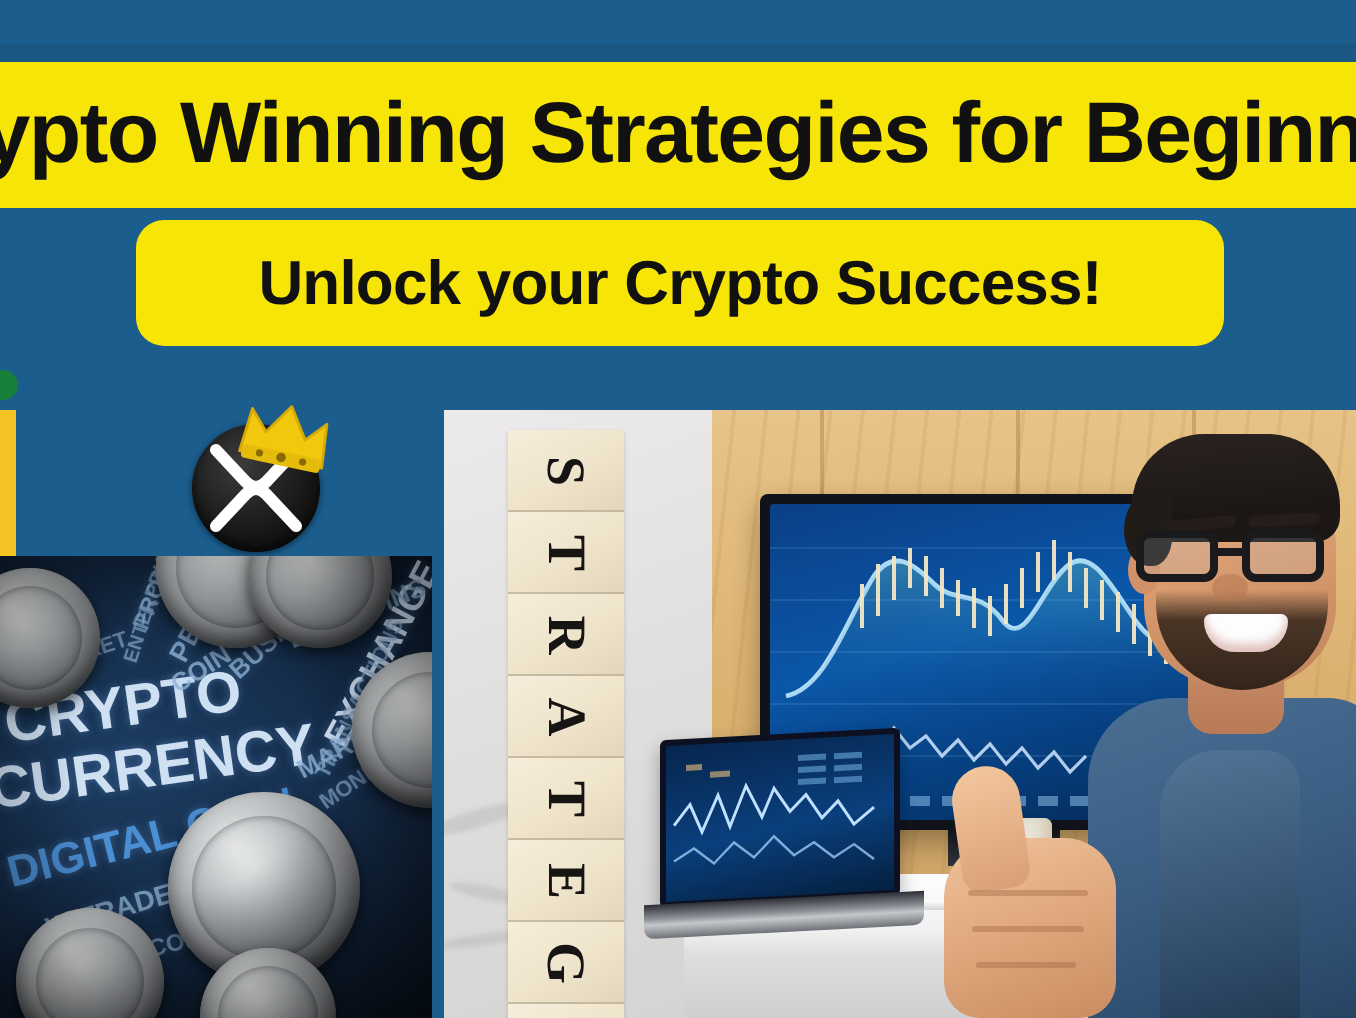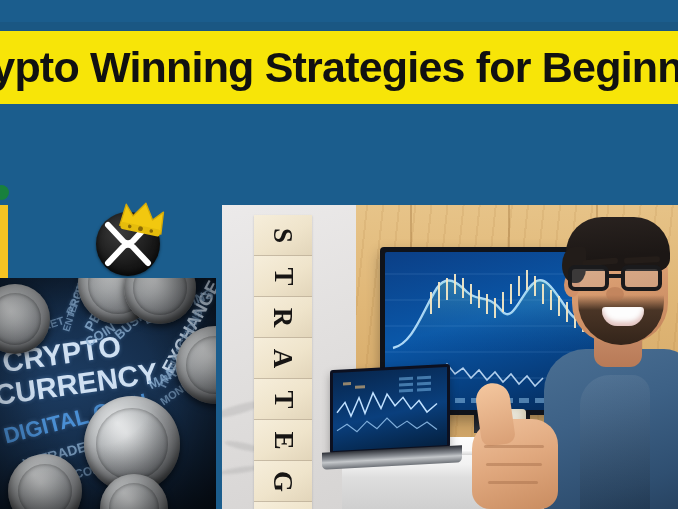--- a/index.html
+++ b/index.html
@@ -337,20 +337,23 @@
 <body>
 
 <div id="thumbnail">
 
   <div class="top-strip"></div>
 
   <div class="title-banner">
     <div class="title-text">Crypto Winning Strategies for Beginners</div>
   </div>
 
+  <div class="subtitle-pill">
+    <div class="subtitle-text">Unlock your Crypto Success!</div>
+  </div>
 
   <div class="green-dot"></div>
   <div class="yellow-bar"></div>
 
   <div class="coin-wrap">
     <div class="coin-body"></div>
     <svg class="coin-x" viewBox="0 0 50 46">
       <path d="M5 4 L20 20 Q25 25 30 20 L45 4" stroke="#fff" stroke-width="6" fill="none" stroke-linecap="round"></path>
       <path d="M5 42 L20 26 Q25 21 30 26 L45 42" stroke="#fff" stroke-width="6" fill="none" stroke-linecap="round"></path>
     </svg>

